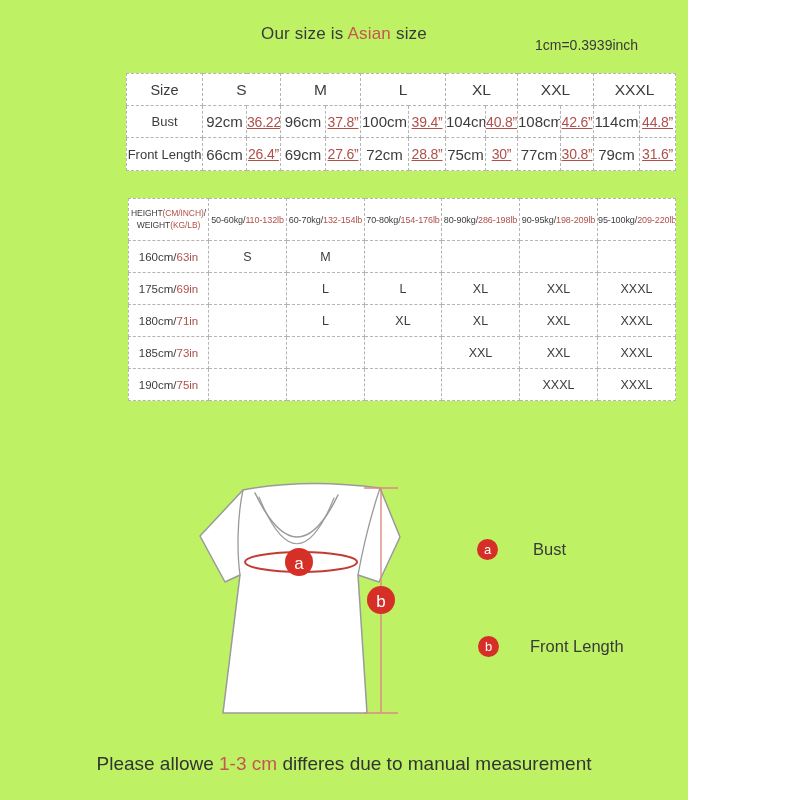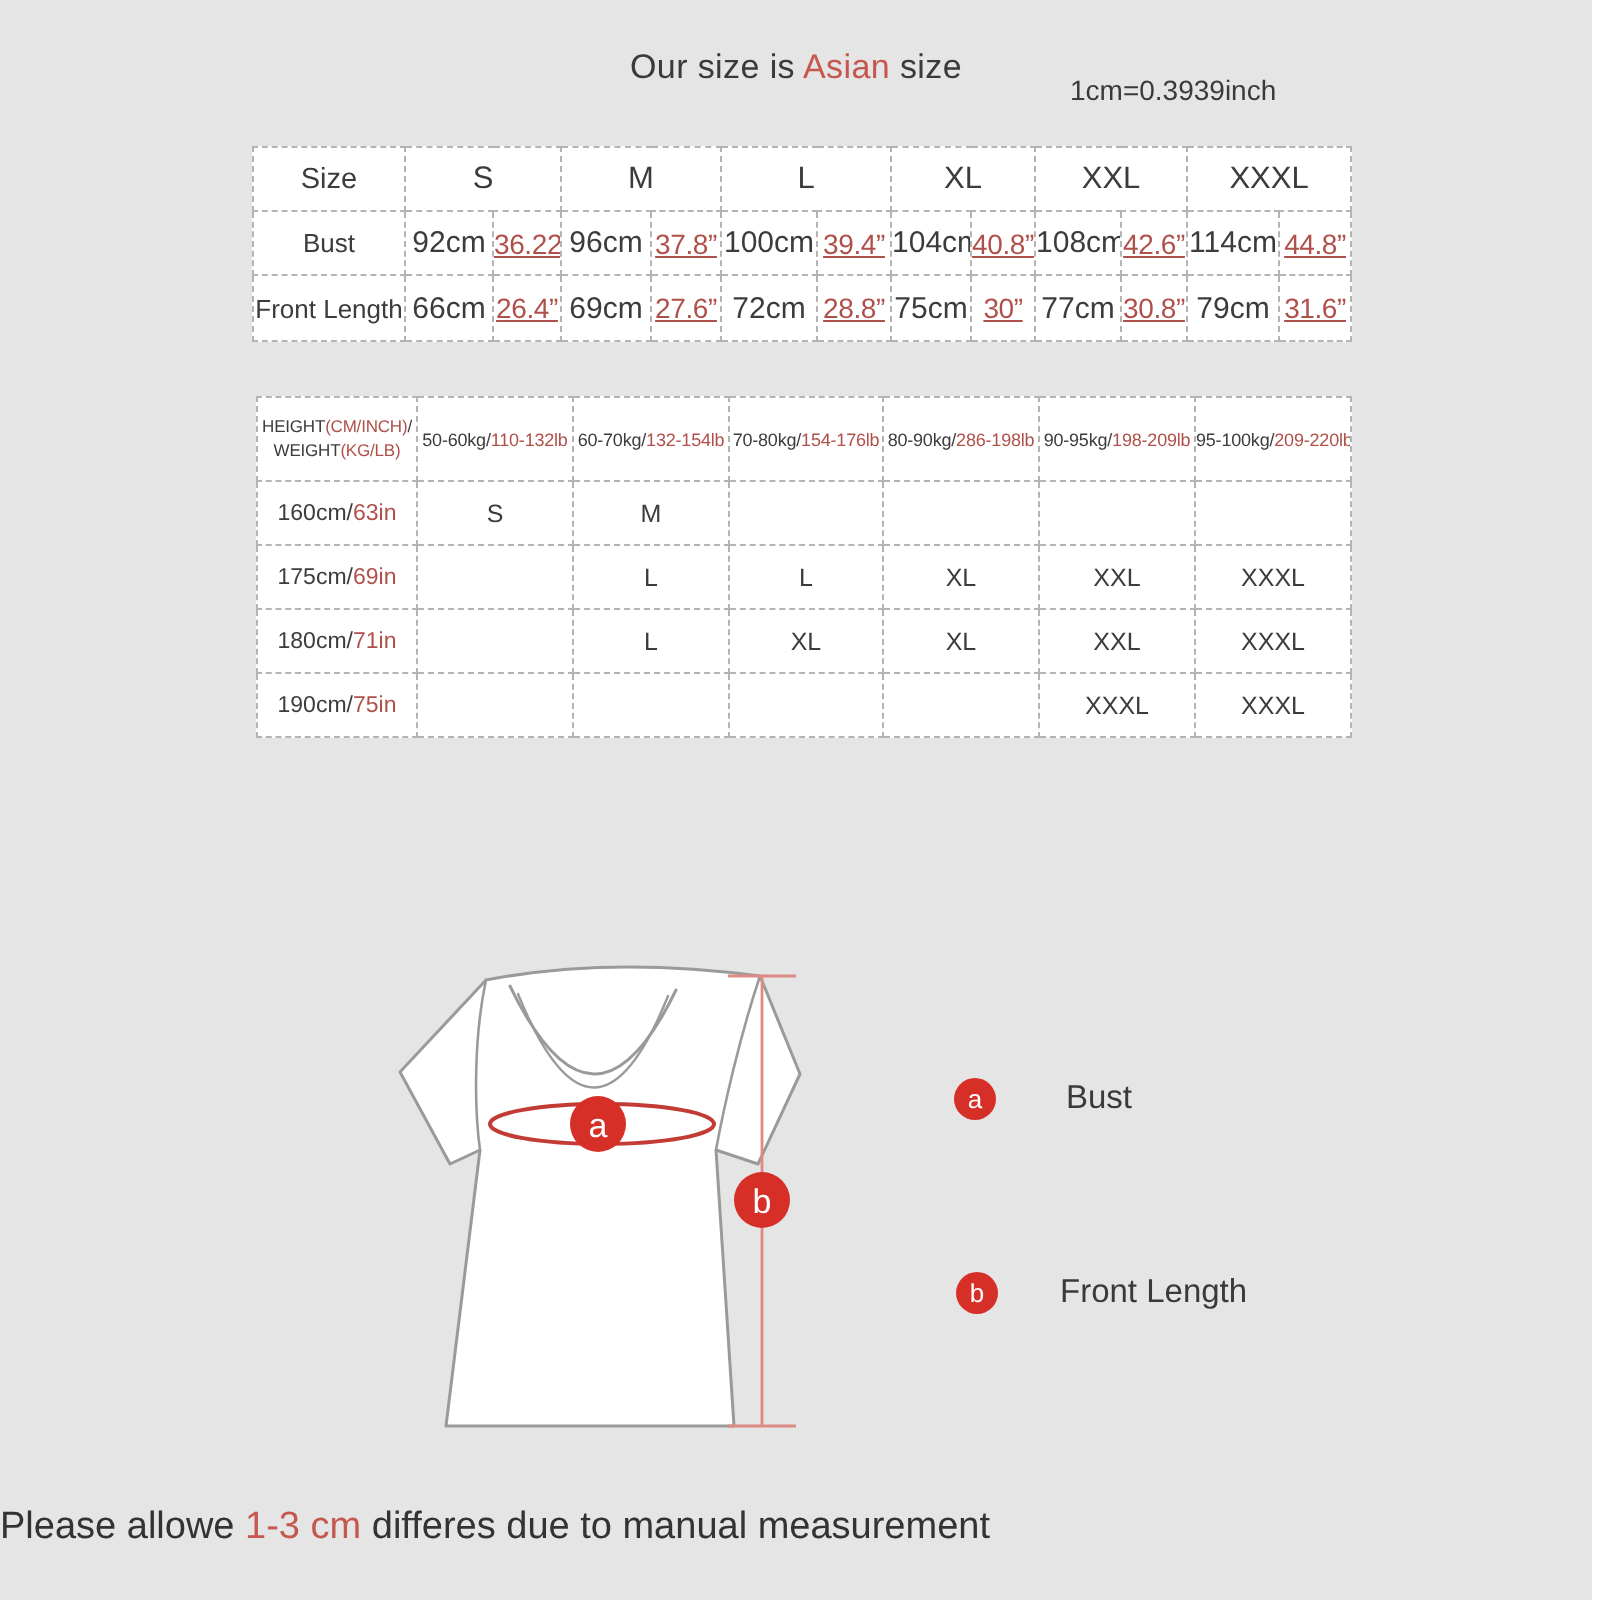--- a/index.html
+++ b/index.html
@@ -1,17 +1,17 @@
 <!DOCTYPE html>
 <html><head>
 <meta charset="utf-8">
 <style>
   html,body{margin:0;padding:0;background:#fff;}
   .canvas{
-    position:relative;width:796px;height:800px;background:#e5e5e5;overflow:hidden;
+    position:relative;width:688px;height:800px;background:#bef264;overflow:hidden;
     font-family:"Liberation Sans", sans-serif;color:#3d3d3d;
   }
   .title{position:absolute;left:0;right:0;top:24px;text-align:center;font-size:17px;color:#3a3a3a;letter-spacing:.2px;}
   .red-accent{color:#c5574f;}
   .red{color:#b0504a;}
   .unit-note{position:absolute;left:535px;top:37px;font-size:14px;color:#3a3a3a;}
 
   table{border-collapse:collapse;table-layout:fixed;position:absolute;background:#fff;}
   td,th{border:1px dashed #b4b4b4;padding:0;text-align:center;vertical-align:middle;font-weight:normal;overflow:hidden;}
 
@@ -37,21 +37,21 @@
   .shirt{position:absolute;left:185px;top:478px;width:225px;height:250px;}
 
   .legend-dot{position:absolute;width:21px;height:21px;border-radius:50%;background:#d62f27;color:#fff;
     font-size:13px;line-height:21px;text-align:center;}
   .legend-label{position:absolute;font-size:16.5px;color:#3a3a3a;}
   .dot-a{left:477px;top:539px;}
   .lab-a{left:533px;top:540px;}
   .dot-b{left:478px;top:636px;}
   .lab-b{left:530px;top:637px;}
 
-  .footer{position:absolute;left:0;right:0;top:753px;font-size:19px;color:#333;}
+  .footer{position:absolute;left:0;right:0;top:753px;text-align:center;font-size:19px;color:#333;}
 </style>
 </head>
 <body>
 
 <div class="canvas">
 
   <div class="title"><span>Our size is </span><span class="red-accent">Asian</span><span> size</span></div>
   <div class="unit-note">1cm=0.3939inch</div>
 
   <table class="t1">
@@ -157,20 +157,29 @@
     <tr>
       <td class="heightlabel"><span>180cm/</span><span class="red">71in</span></td>
       <td class="fit"></td>
       <td class="fit">L</td>
       <td class="fit">XL</td>
       <td class="fit">XL</td>
       <td class="fit">XXL</td>
       <td class="fit">XXXL</td>
     </tr>
     <tr>
+      <td class="heightlabel"><span>185cm/</span><span class="red">73in</span></td>
+      <td class="fit"></td>
+      <td class="fit"></td>
+      <td class="fit"></td>
+      <td class="fit">XXL</td>
+      <td class="fit">XXL</td>
+      <td class="fit">XXXL</td>
+    </tr>
+    <tr>
       <td class="heightlabel"><span>190cm/</span><span class="red">75in</span></td>
       <td class="fit"></td>
       <td class="fit"></td>
       <td class="fit"></td>
       <td class="fit"></td>
       <td class="fit">XXXL</td>
       <td class="fit">XXXL</td>
     </tr>
   </tbody>
     </table>

